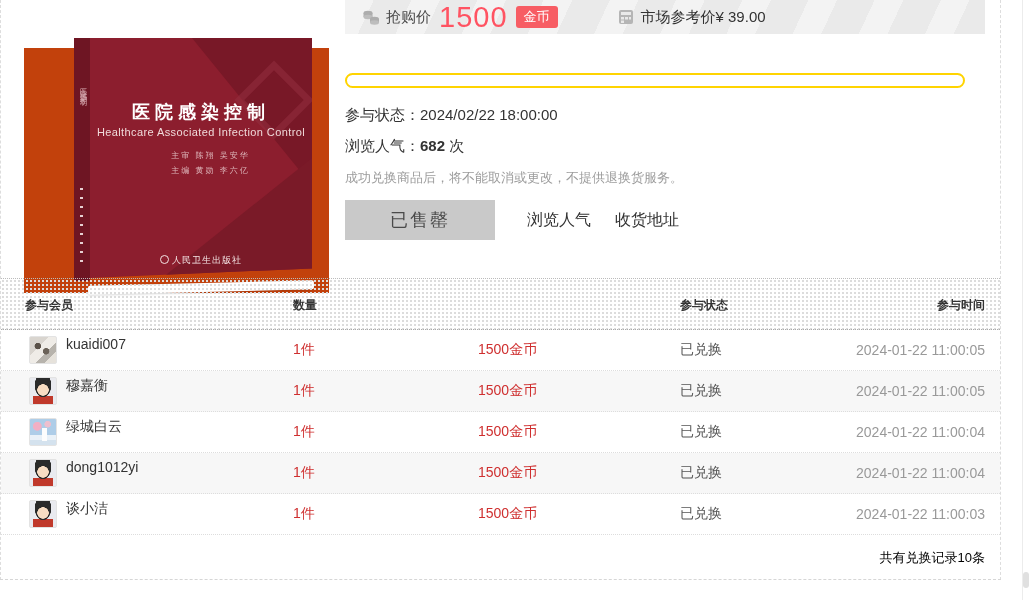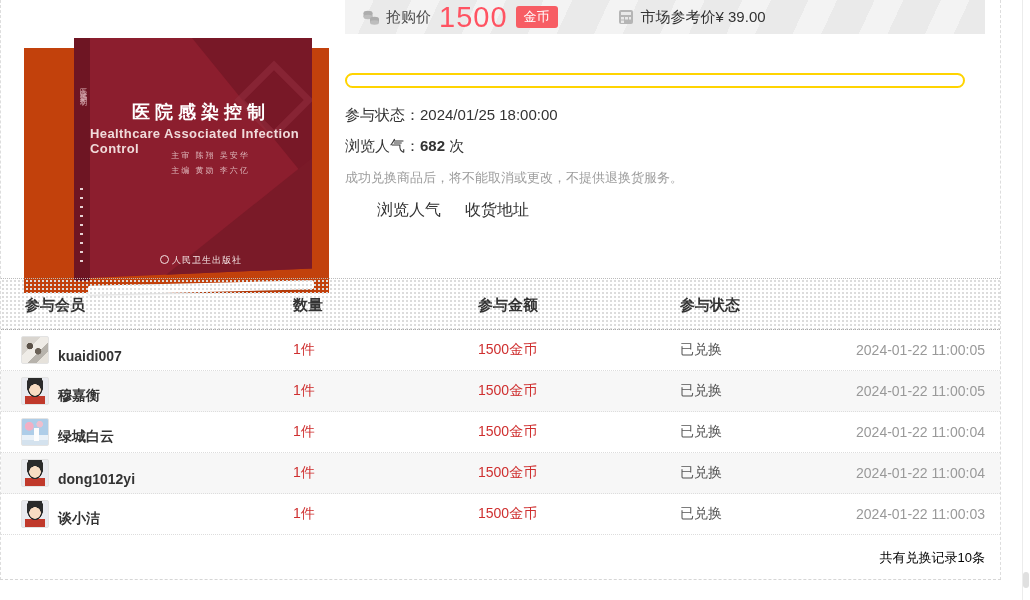--- a/index.html
+++ b/index.html
@@ -26,22 +26,22 @@
   .book-cover { position:absolute; left:16px; top:0; width:222px; height:240px; background:#8c1e2e;
     clip-path:polygon(0 0,100% 0,100% 96%,0 100%); overflow:hidden; }
   .deco-tr { position:absolute; right:-10px; top:0; width:130px; height:160px; background:#781827;
     clip-path:polygon(100% 0,100% 100%,0 0); }
   .deco-frame { position:absolute; right:10px; top:34px; width:56px; height:56px;
     border:7px solid #93303f; transform:rotate(45deg); opacity:.55; }
   .deco-br { position:absolute; right:0; bottom:0; width:150px; height:120px; background:#7a1a28;
     clip-path:polygon(100% 0,100% 100%,0 100%); }
   .bk-title { position:absolute; left:0; right:0; top:62px; text-align:center; color:#fff;
     font-size:18px; font-weight:bold; letter-spacing:5px; }
-  .bk-sub { position:absolute; left:0; right:0; top:88px; text-align:left; color:#f0dada;
-    font-size:13px; font-weight:bold; letter-spacing:.4px; }
+  .bk-sub { position:absolute; left:0; right:0; top:88px; text-align:center; color:#f0dada;
+    font-size:11px; font-weight:normal; letter-spacing:.4px; }
   .bk-line { position:absolute; left:0; right:0; text-align:center; color:#dfb9bd; font-size:8px;
     letter-spacing:2px;padding-left:19px; }
   .bk-rev { top:112px; } .bk-ed { top:127px; }
   .bk-pub { position:absolute; left:0; right:0; top:216px; text-align:center; color:#f4e4e4;
     font-size:9px; letter-spacing:1px; }
   .pub-logo { display:inline-block; width:9px; height:9px; border:1px solid #f4e4e4; border-radius:50%;
     vertical-align:-1px; margin-right:3px; }
   .book-pages { position:absolute; left:14px; bottom:-4px; width:226px; height:9px; background:#fff;
     transform:rotate(-1.4deg); box-shadow:0 1px 2px rgba(0,0,0,.15); border-radius:2px; }
 
@@ -74,31 +74,31 @@
   .actions { position:absolute; top:200px; left:0; display:flex; align-items:center; }
   .btn-soldout { width:150px; height:40px; background:#c9c9c9; color:#4a4a4a; font-size:18px;
     border:none; letter-spacing:2px; cursor:default; }
   .link { font-size:16px; color:#333; margin-left:32px; text-decoration:none; cursor:pointer; }
   .link + .link { margin-left:24px; }
 
   
   .table { position:absolute; left:1px; top:278px; width:999px; }
   .thead { position:relative; height:52px; line-height:52px;
     background-image:radial-gradient(#dcdcdc 1px, transparent 1.2px); background-size:4px 4px;
-    border-top:1px dotted #bbb; border-bottom:1px dotted #aaa; font-weight:bold; font-size:15px; }
+    border-top:1px dotted #bbb; border-bottom:1px dotted #aaa; font-weight:bold; font-size:12px; }
   .col-member { position:absolute; left:24px; }
   .col-qty    { position:absolute; left:292px; }
   .col-amt    { position:absolute; left:477px; }
   .col-status { position:absolute; left:679px; }
   .col-time   { position:absolute; right:15px; }
   .trow { position:relative; height:41px; border-bottom:1px dotted #ddd; font-size:14px; }
   .trow.alt { background:#f7f7f7; }
   .trow .cell { top:50%; transform:translateY(-50%); }
   .cell { position:absolute; }
-  .member-cell { display:flex; align-items:flex-end; left:20px;font-weight:bold; }
+  .member-cell { display:flex; align-items:flex-start; left:28px; }
   .member-name { margin-left:9px; color:#333; }
   .red { color:#cf2f2f; }
   .status { color:#555; }
   .time { color:#999; }
 
   .avatar { width:28px; height:28px; border-radius:2px; flex:0 0 auto; border:1px solid #e3e3e3; }
   .avatar[data-avatar="photo"] { background:
       radial-gradient(circle at 30% 35%, #5a5148 0 3px, transparent 3.5px),
       radial-gradient(circle at 62% 55%, #6b6258 0 3px, transparent 3.5px),
       linear-gradient(135deg,#d9d5cf 0 35%, #efece7 35% 60%, #b7b3ac 60% 78%, #e6e2db 78%); }
@@ -180,38 +180,39 @@
         </svg>
         <span class="pb-market-text"><span>市场参考价</span><span>¥ 39.00</span></span>
       </span>
     </div>
 
 
     <div class="progress">
       <div class="progress-fill" id="progress-fill" style="width: 0%;"></div>
     </div>
 
-    <div class="meta-line end-time"><span>参与状态：</span><span>2024/01/25 18:00:00</span></div>
+    <div class="meta-line end-time"><span>参与状态：</span><span>2024/02/22 18:00:00</span></div>
 
     <div class="meta-line views"><span>浏览人气：</span><b>682</b><span> 次</span></div>
 
     <div class="notice">成功兑换商品后，将不能取消或更改，不提供退换货服务。</div>
 
     <div class="actions">
+      <button class="btn-soldout">已售罄</button>
       <a class="link">浏览人气</a>
       <a class="link">收货地址</a>
     </div>
   </div>
 
   <div class="table">
     <div class="thead">
       <span class="col-member">参与会员</span>
       <span class="col-qty">数量</span>
-      <span class="col-amt">参与金额</span>
       <span class="col-status">参与状态</span>
+      <span class="col-time">参与时间</span>
     </div>
 
     <div class="trow">
       <span class="cell member-cell">
         <span class="avatar" data-avatar="photo"></span>
         <span class="member-name">kuaidi007</span>
       </span>
       <span class="cell col-qty red">1件</span>
       <span class="cell col-amt red">1500金币</span>
       <span class="cell col-status status">已兑换</span>

